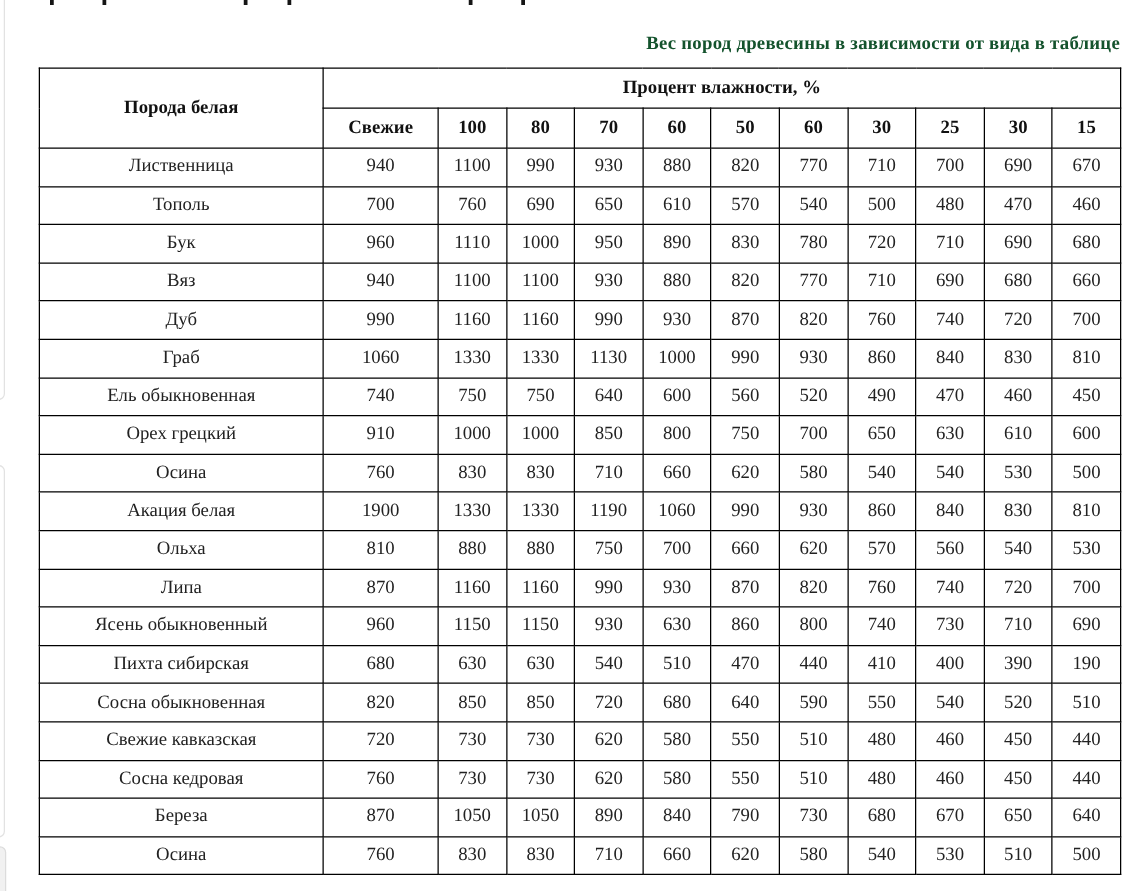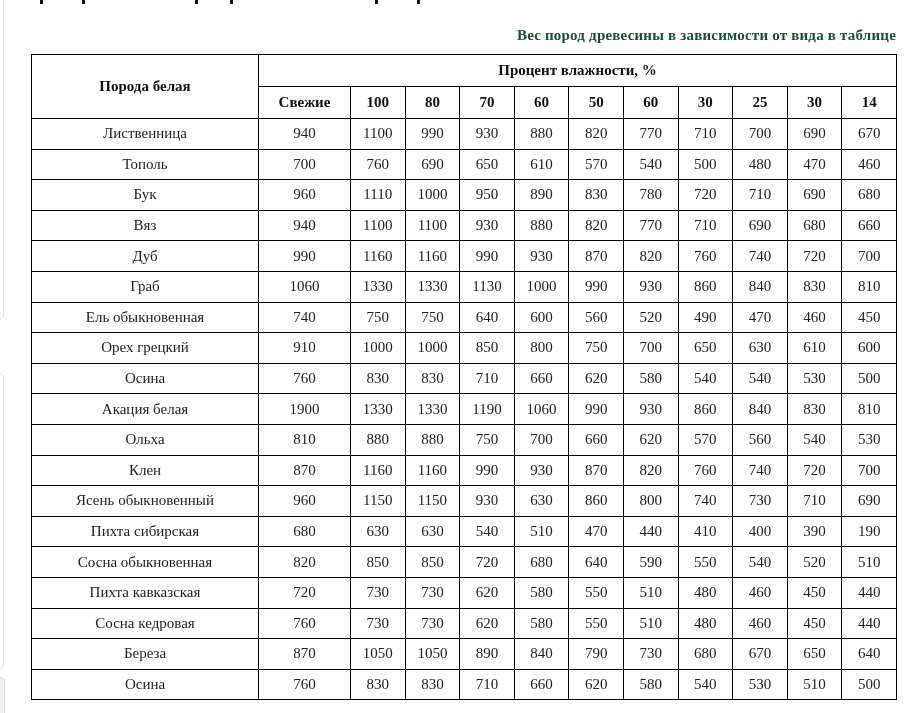--- a/index.html
+++ b/index.html
@@ -134,21 +134,21 @@
         <th>Свежие</th>
         <th>100</th>
         <th>80</th>
         <th>70</th>
         <th>60</th>
         <th>50</th>
         <th>60</th>
         <th>30</th>
         <th>25</th>
         <th>30</th>
-        <th>14</th>
+        <th>15</th>
       </tr>
   </thead>
   <tbody id="table-body">
       <tr>
         <td>Лиственница</td>
         <td>940</td>
         <td>1100</td>
         <td>990</td>
         <td>930</td>
         <td>880</td>
@@ -293,21 +293,21 @@
         <td>750</td>
         <td>700</td>
         <td>660</td>
         <td>620</td>
         <td>570</td>
         <td>560</td>
         <td>540</td>
         <td>530</td>
       </tr>
       <tr>
-        <td>Клен</td>
+        <td>Липа</td>
         <td>870</td>
         <td>1160</td>
         <td>1160</td>
         <td>990</td>
         <td>930</td>
         <td>870</td>
         <td>820</td>
         <td>760</td>
         <td>740</td>
         <td>720</td>
@@ -349,21 +349,21 @@
         <td>720</td>
         <td>680</td>
         <td>640</td>
         <td>590</td>
         <td>550</td>
         <td>540</td>
         <td>520</td>
         <td>510</td>
       </tr>
       <tr>
-        <td>Пихта кавказская</td>
+        <td>Свежие кавказская</td>
         <td>720</td>
         <td>730</td>
         <td>730</td>
         <td>620</td>
         <td>580</td>
         <td>550</td>
         <td>510</td>
         <td>480</td>
         <td>460</td>
         <td>450</td>

